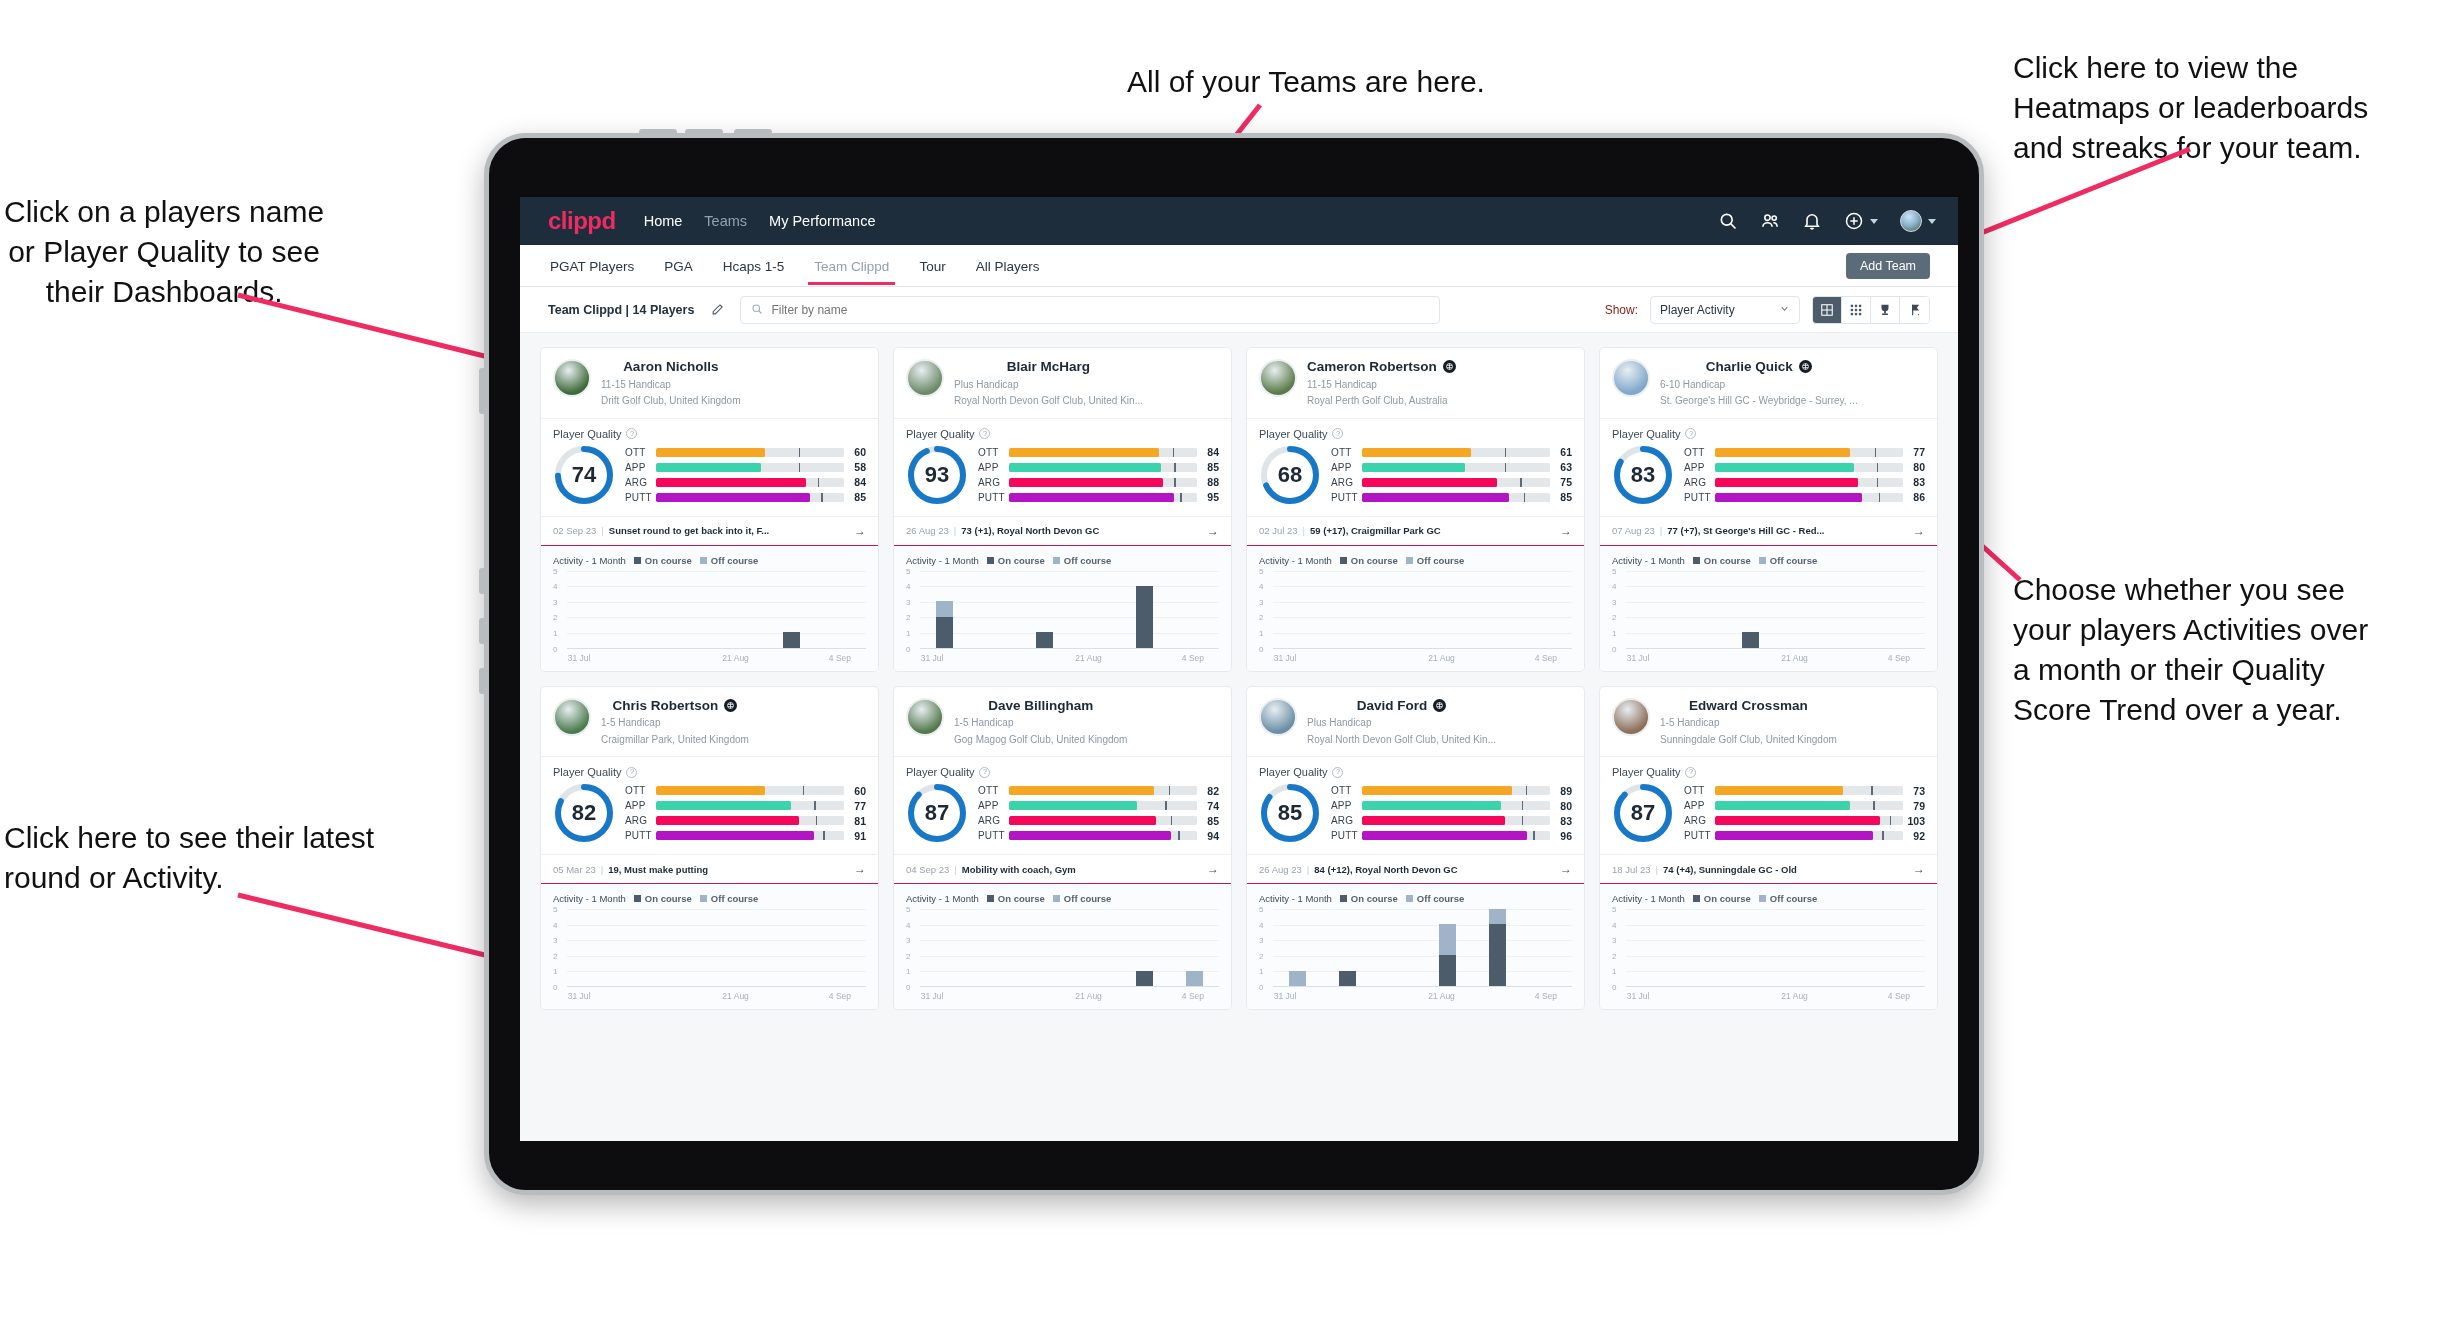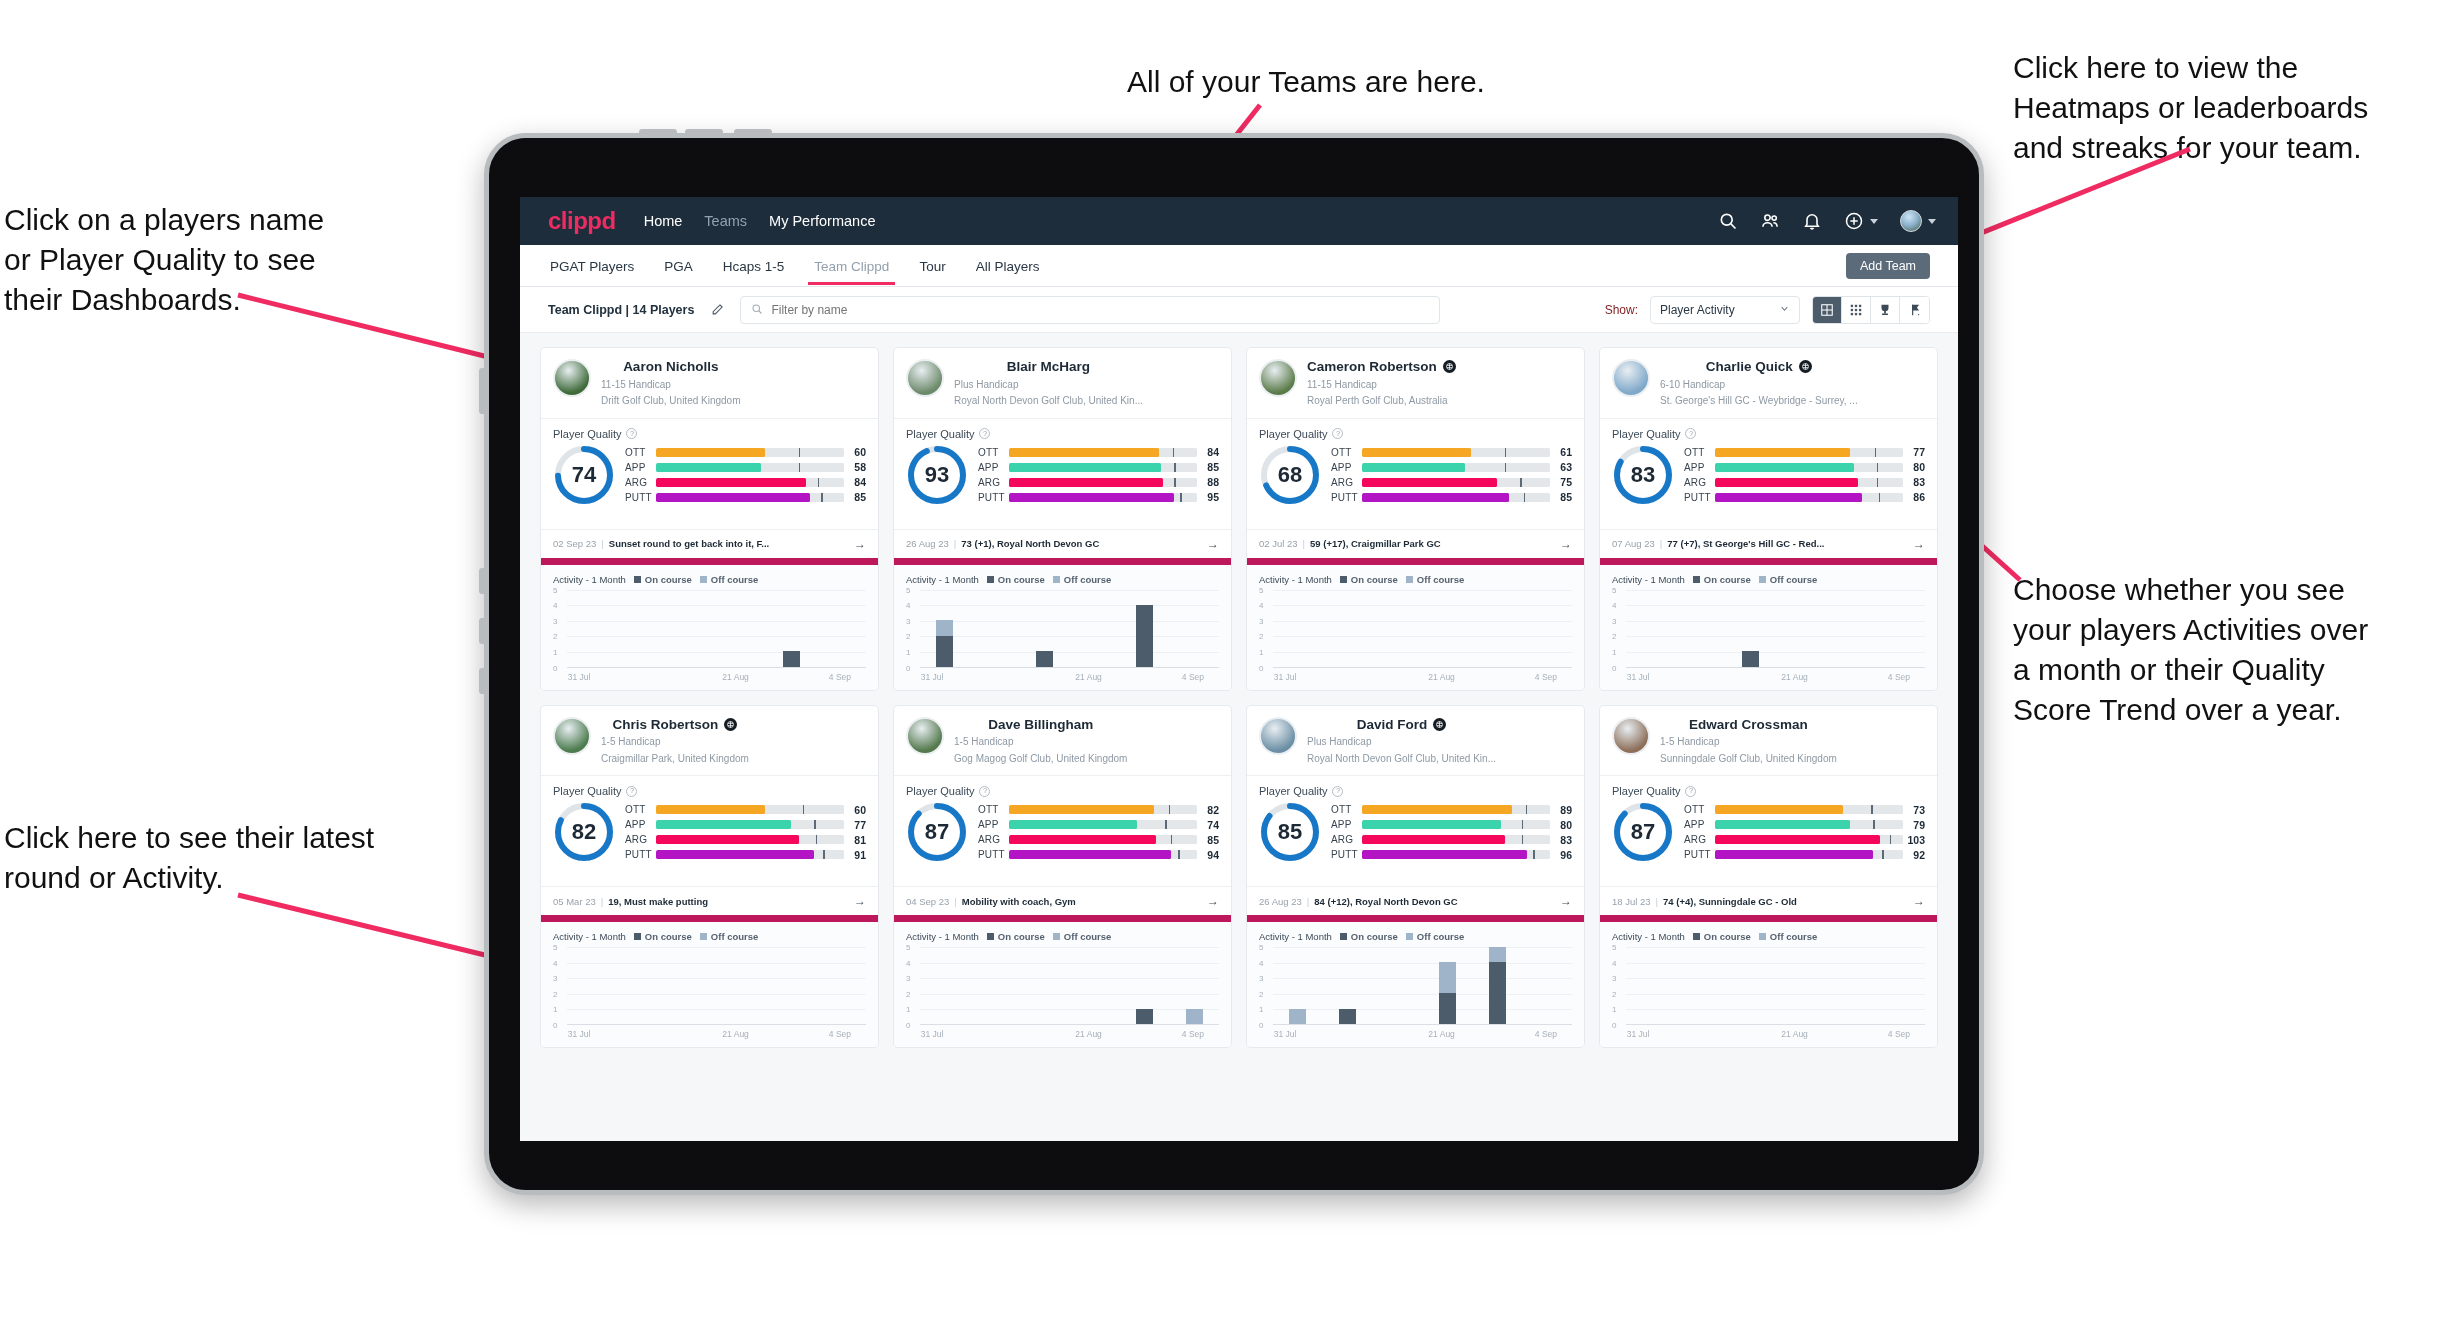--- a/index.html
+++ b/index.html
@@ -136,22 +136,22 @@
   .metrics { flex:1; display:flex; flex-direction:column; gap:3px; }
   .mrow { display:flex; align-items:center; font-size:10px; color:#37434f; }
   .mlab { width:31px; flex:0 0 31px; letter-spacing:0.2px;}
   .mbar { flex:1; height:9px; background:#e3e7ea; border-radius:1.5px; position:relative; overflow:hidden;}
   .mfill { position:absolute; left:0; top:0; bottom:0; border-radius:1.5px;}
   .mtick { position:absolute; top:-1px; bottom:-1px; width:1.6px; background:#5c6976;}
   .mval { width:22px; text-align:right; font-weight:bold; font-size:10.5px; color:#1d2a36;}
 
   .latest {
     display:flex; align-items:center; gap:5px; padding:7px 12px;
-    border-top:1px solid #edf0f3; border-bottom:7px solid #be185d;
-    font-size:9.5px; white-space:nowrap; overflow:hidden;margin-top:13px;
+    border-top:1px solid #edf0f3; border-bottom:1px solid #be185d;
+    font-size:9.5px; white-space:nowrap; overflow:hidden;
   }
   .latest .date { color:#98a2ac; flex:0 0 auto;}
   .latest .pipe { color:#c7ced4; }
   .latest .desc { color:#1d2a36; font-weight:bold; overflow:hidden; text-overflow:ellipsis;}
   .latest .arr { margin-left:auto; color:#3c4a57; font-size:12px; padding-left:8px;}
 
   .act { padding:9px 12px 8px 12px; background:#fbfcfd; flex:1; }
   .act-head { display:flex; align-items:center; gap:8px; font-size:9.5px; color:#3c4a57; margin-bottom:5px;}
   .act-title { font-weight:normal; }
   .lgd { display:flex; align-items:center; gap:4px; color:#566270;font-weight:bold;}
@@ -173,21 +173,21 @@
 </style>
 </head>
 <body>
 
 <div id="stage">
 
   <div class="annot" style="left:1127px; top:62px;">All of your Teams are here.</div>
   <div class="annot" style="left:2013px; top:48px;">Click here to view the
 Heatmaps or leaderboards
 and streaks for your team.</div>
-  <div class="annot" style="left:4px; top:200px;">Click on a players name
+  <div class="annot" style="left:4px; top:192px;text-align:center;">Click on a players name
 or Player Quality to see
 their Dashboards.</div>
   <div class="annot" style="left:2013px; top:570px;">Choose whether you see
 your players Activities over
 a month or their Quality
 Score Trend over a year.</div>
   <div class="annot" style="left:4px; top:818px;">Click here to see their latest
 round or Activity.</div>
 
   <svg class="arrow" style="left:1100px; top:95px;" width="300" height="180">

